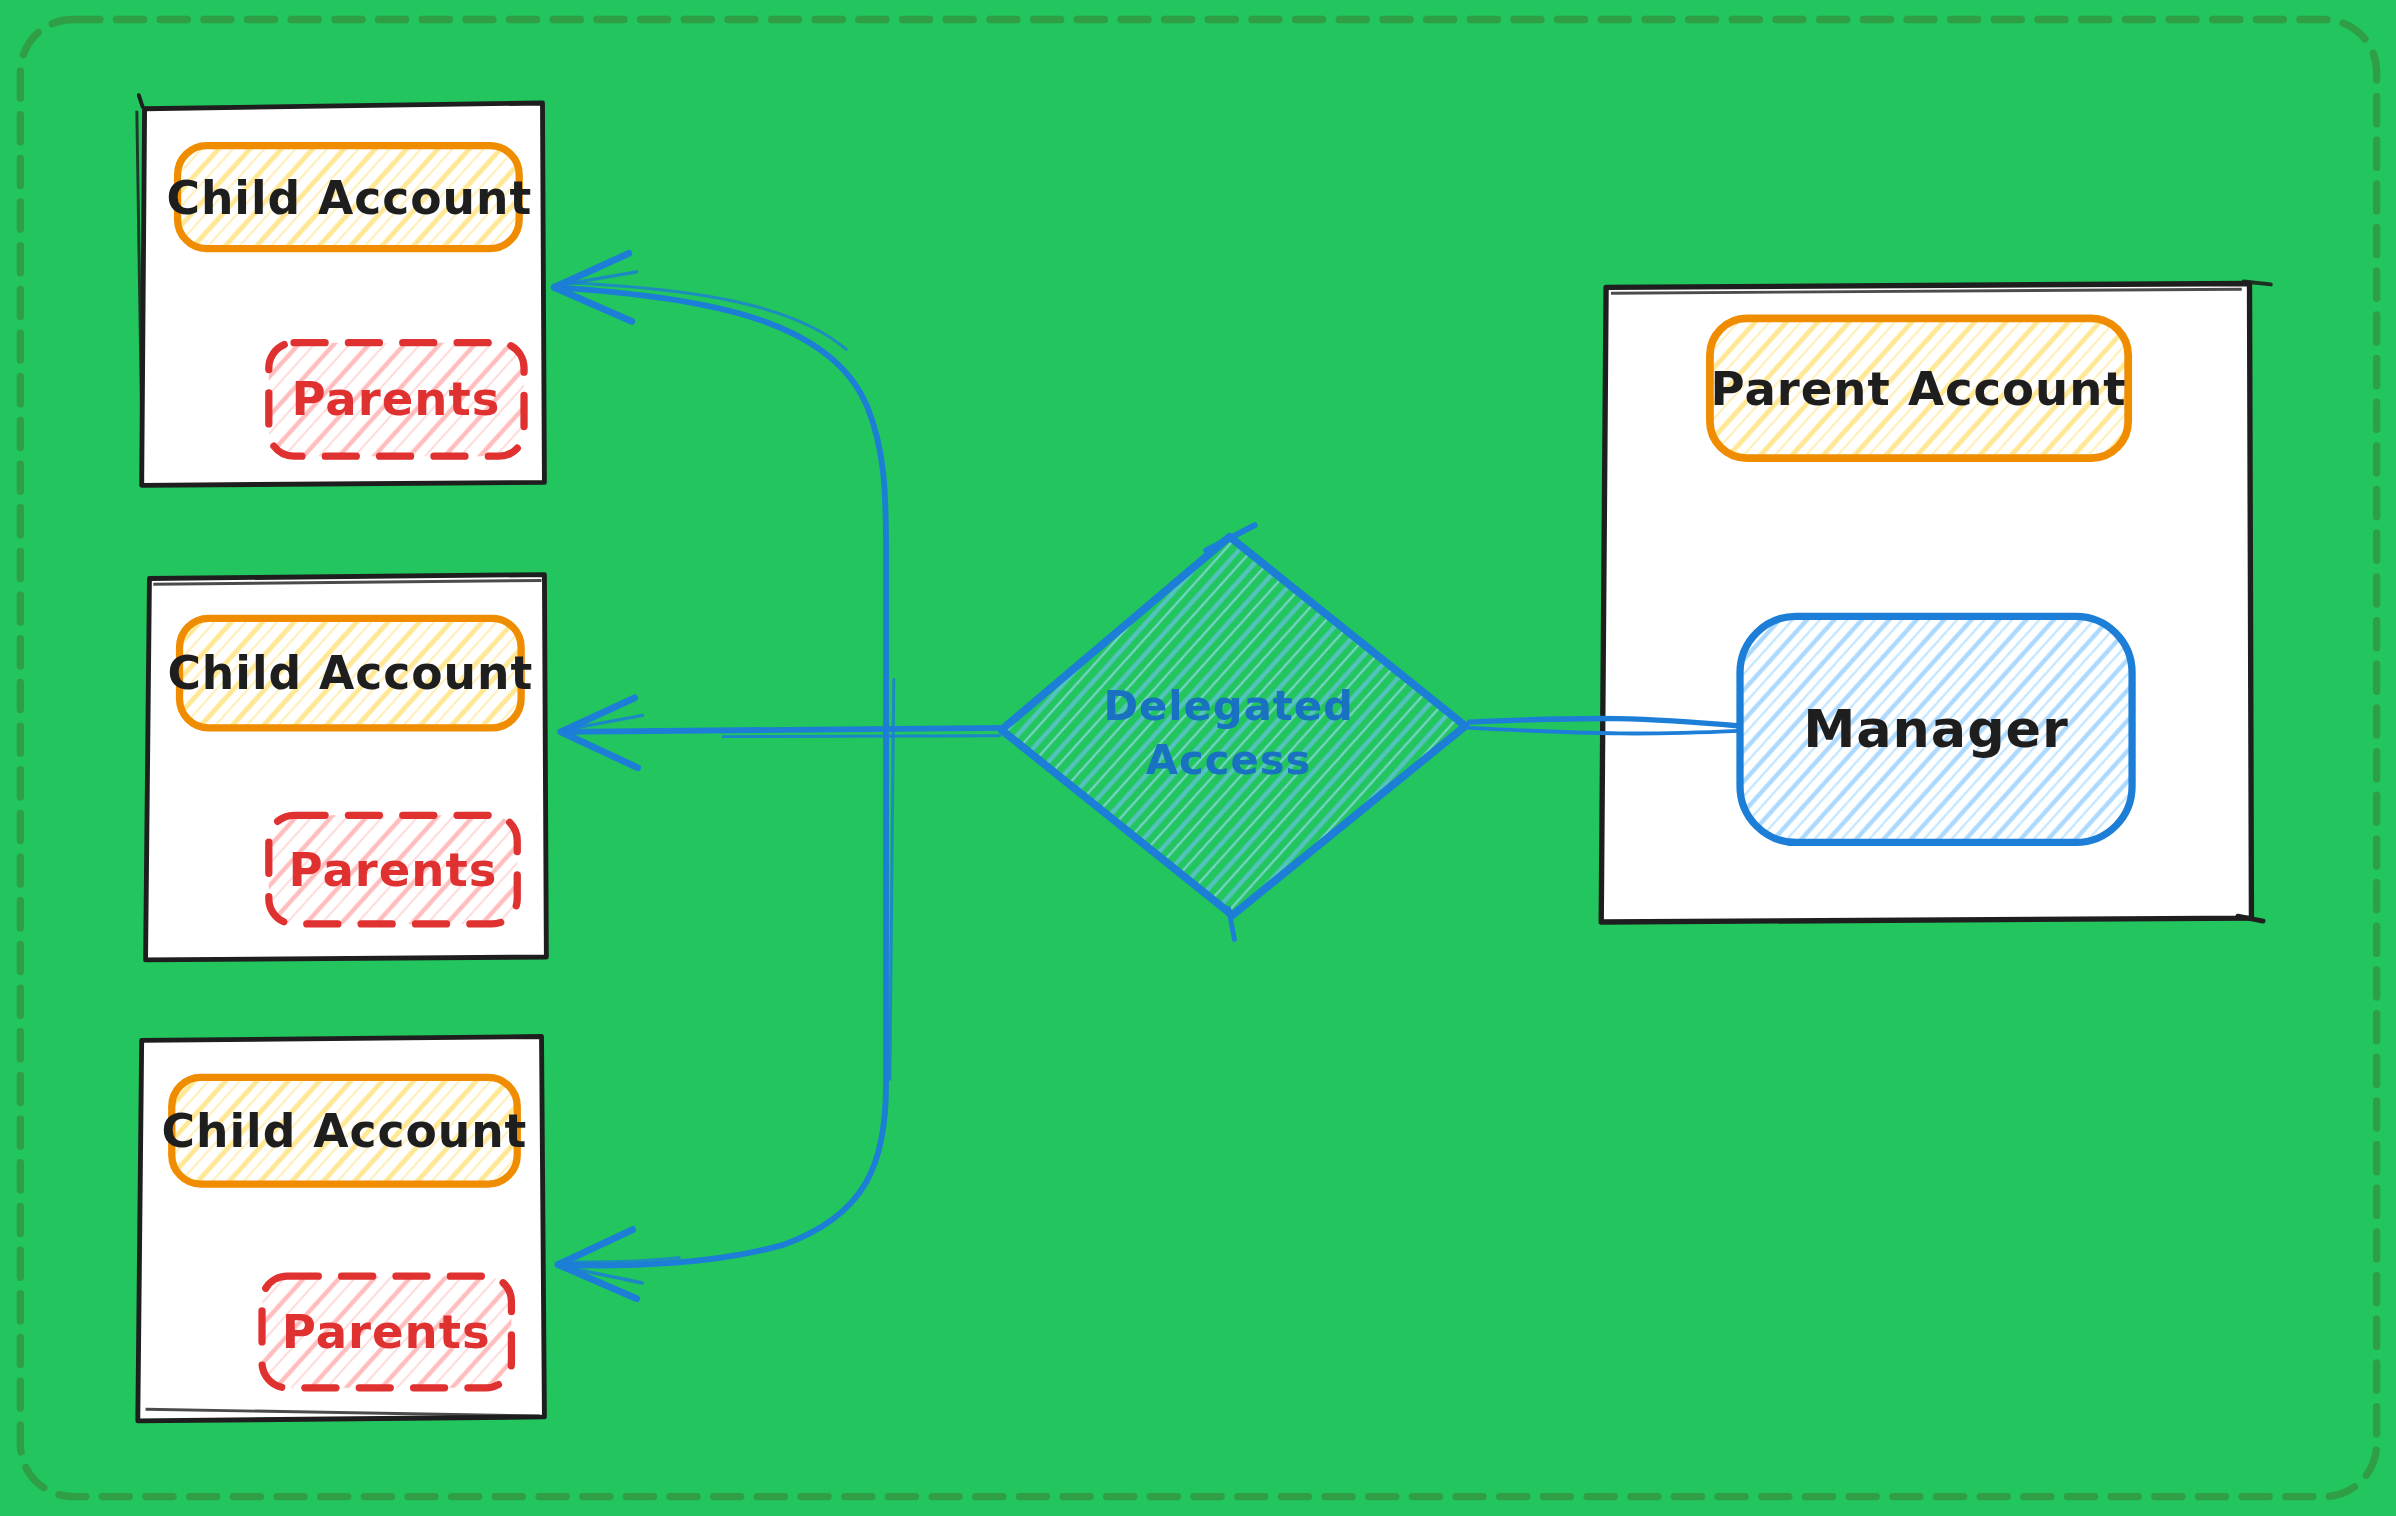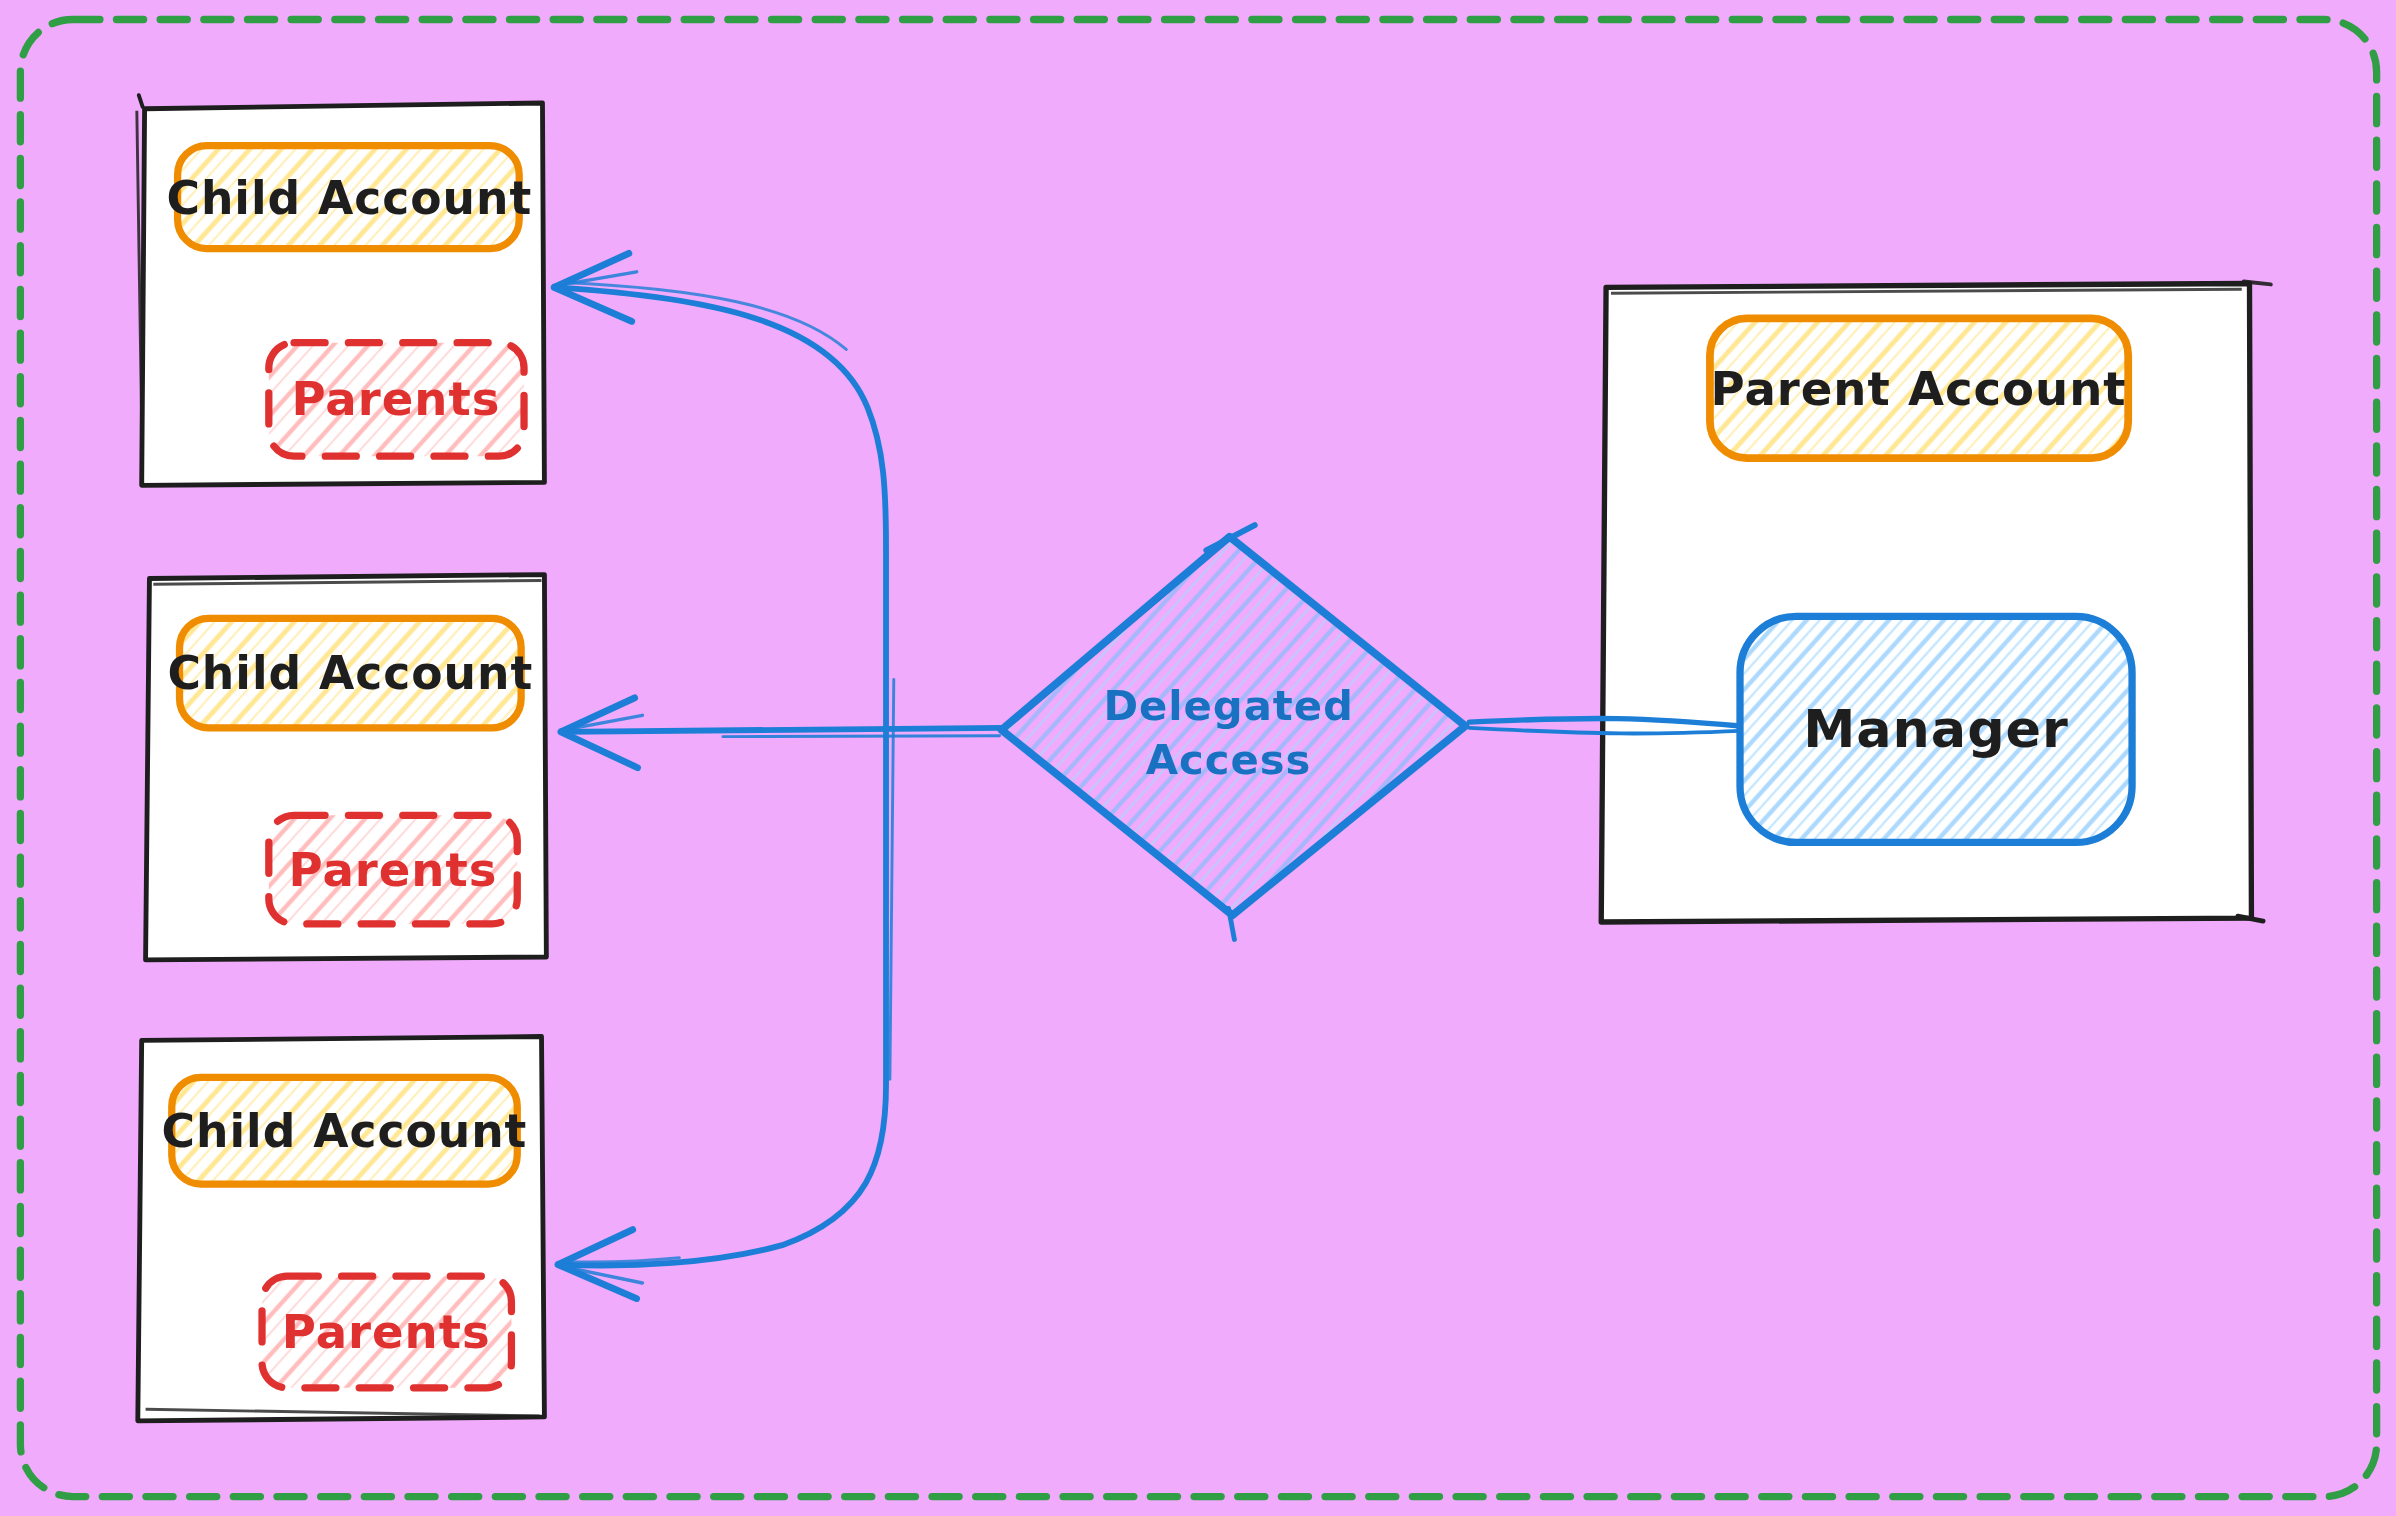--- a/index.html
+++ b/index.html
@@ -4,21 +4,21 @@
 <style>
   html, body {
     margin: 0;
     padding: 0;
     background: #ffffff;
   }
   .stage {
     position: relative;
     width: 2397px;
     height: 1517px;
-    background: #f0abfc;
+    background: #22c55e;
     overflow: hidden;
     font-family: "DejaVu Sans", sans-serif;
   }
   svg { display: block; }
   .sketch-text {
     font-family: "DejaVu Sans", sans-serif;
     font-weight: 600;
     letter-spacing: 1px;
   }
 </style>

